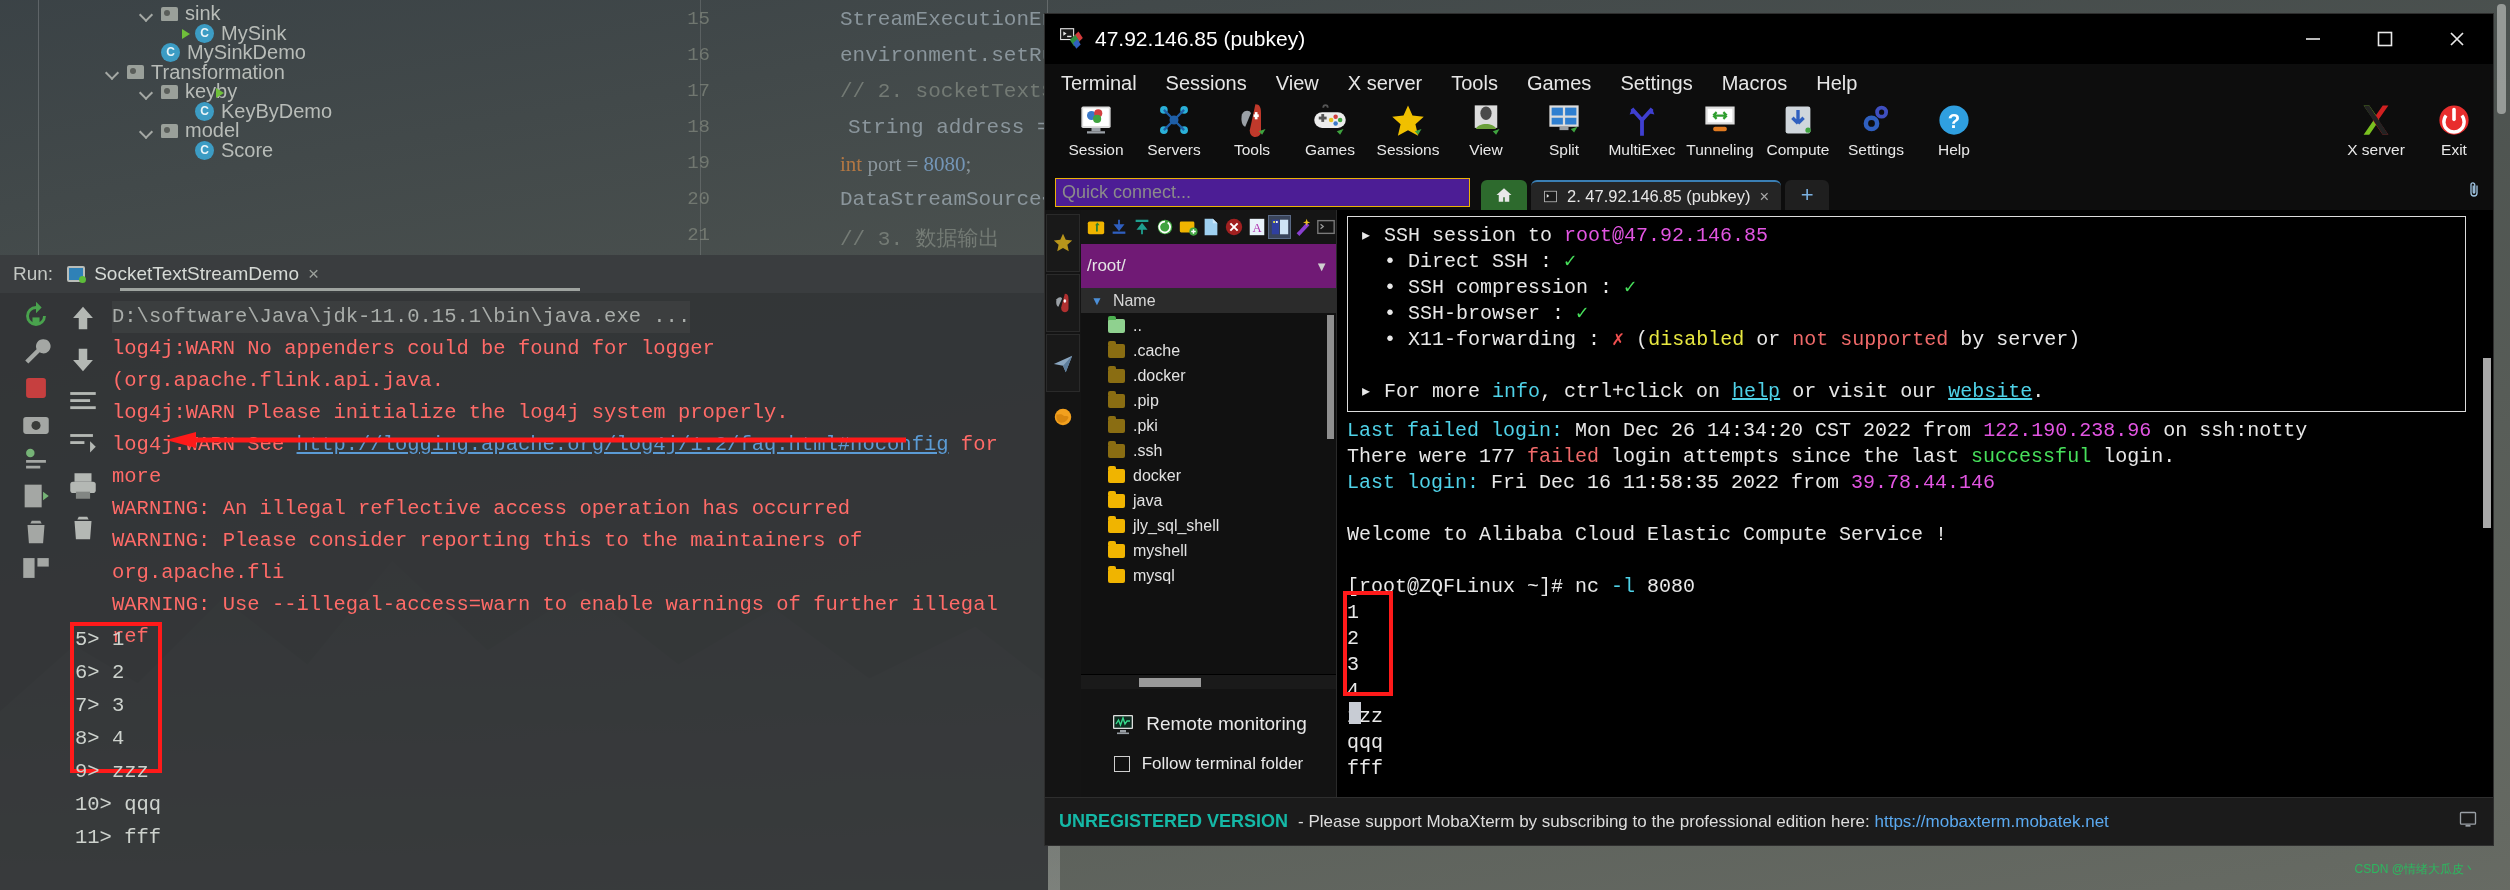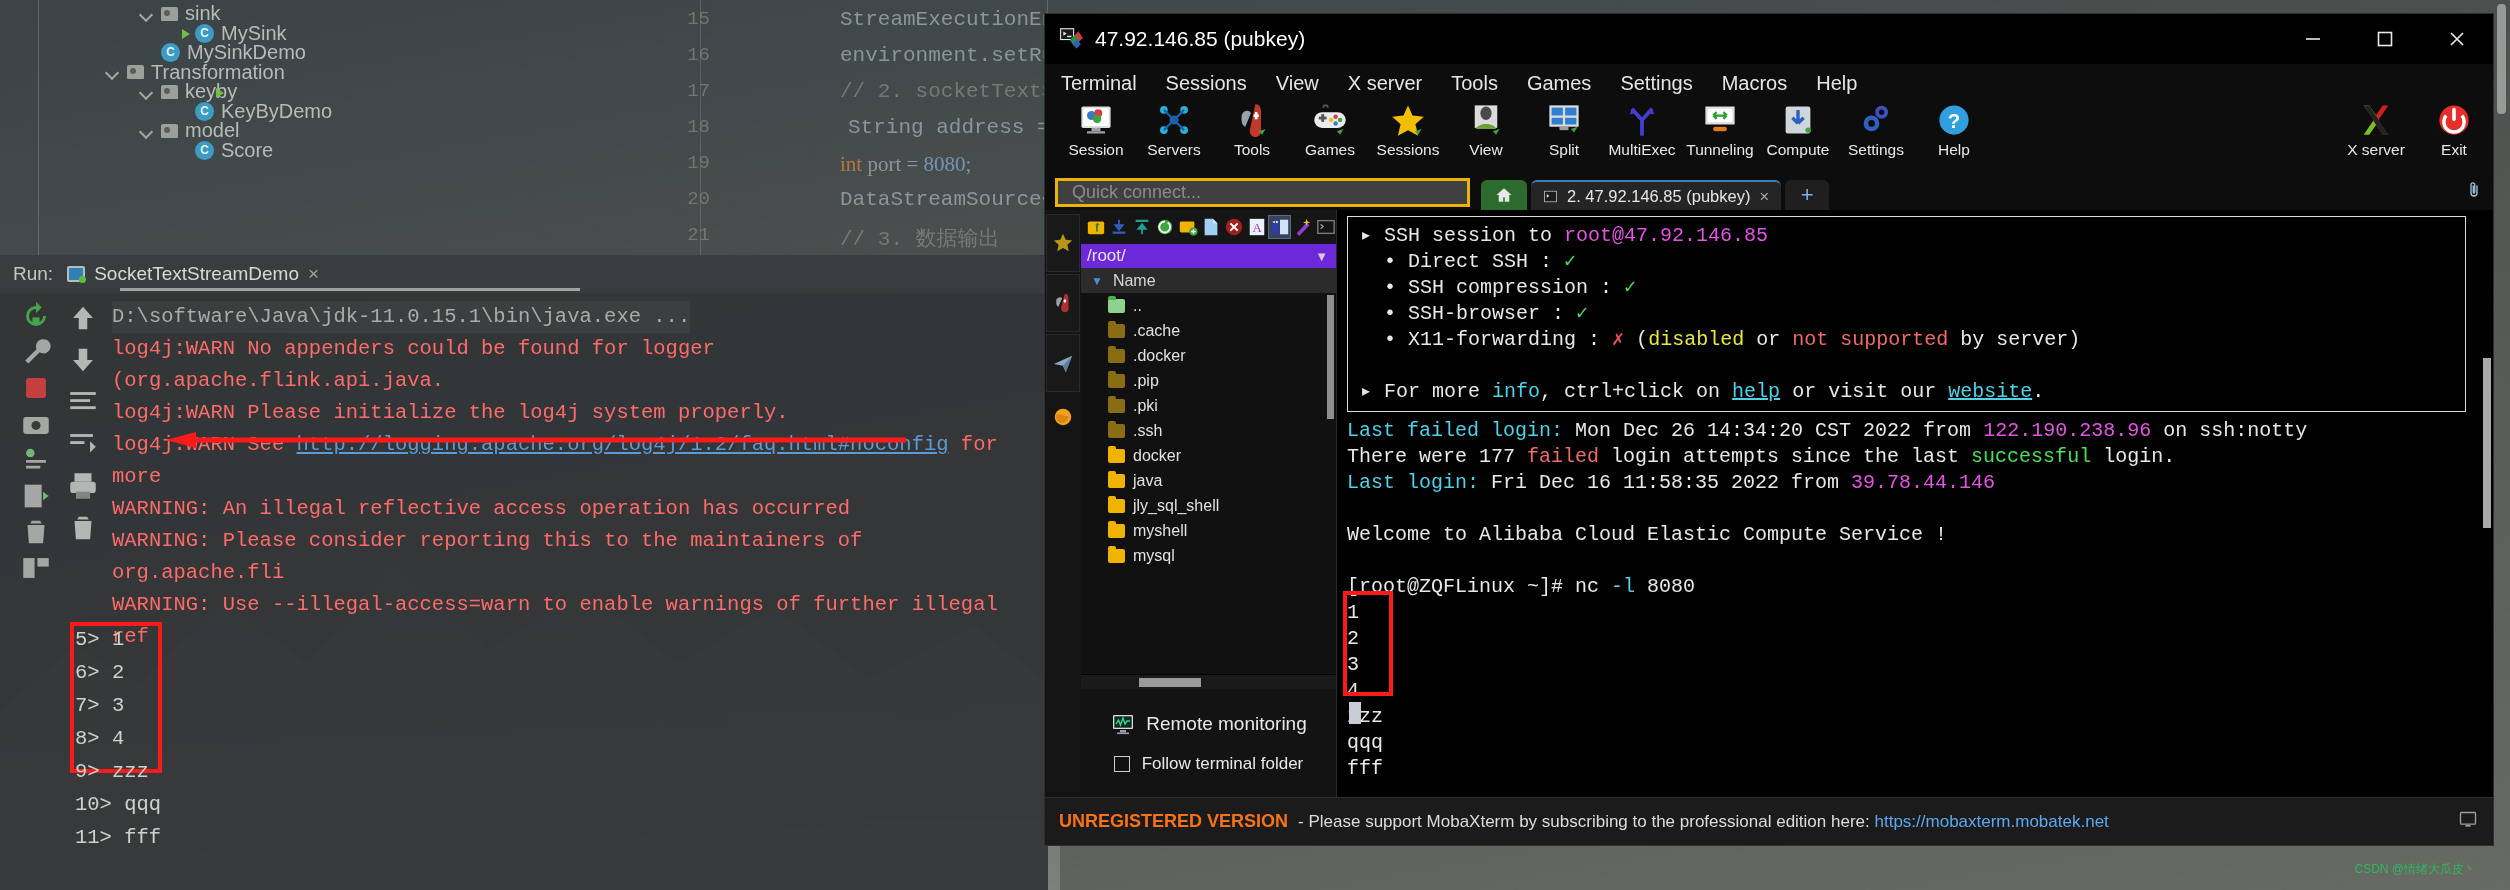--- a/index.html
+++ b/index.html
@@ -87,41 +87,41 @@
   #menubar { height:38px; background:#0d0d0d; display:flex; align-items:center; padding-left:16px; gap:29px;}
   #menubar span{ color:#e6e6e6; font-size:20px; }
 
   #toolbar{ height:72px; background:#0d0d0d; display:flex; align-items:flex-start; padding-left:12px; gap:0;}
   .tbi{ width:78px; display:flex;flex-direction:column;align-items:center; gap:3px; }
   .tbi .g{ width:36px;height:36px; }
   .tbi .t{ color:#e8e8e8; font-size:15.5px; white-space:nowrap;}
   .tbspacer{flex:1;}
 
   #qcrow{ height:36px; background:#0d0d0d; display:flex; align-items:center; padding-left:10px; position:relative;}
-  #qcbox{ width:415px;height:29px;border:3px solid #eab308;background:#404040;
-     color:#8b8b8b;font-size:18px;display:flex;align-items:center;padding-left:14px;}
+  #qcbox{ width:415px;height:29px;border:1px solid #eab308;background:#4c1d95;
+     color:#8b8b8b;font-size:18px;display:flex;align-items:center;padding-left:6px;}
   #tabstrip{ position:absolute; left:436px; bottom:0; display:flex; align-items:flex-end; gap:4px;}
   #homebtn{ width:46px;height:30px;background:#2d6a2d;border-radius:6px 6px 0 0;display:flex;align-items:center;justify-content:center;}
   #sess-tab{ height:30px;background:#252525;border-radius:6px 6px 0 0;display:flex;align-items:center;gap:9px;padding:0 12px;
      color:#e6e6e6;font-size:16.5px; border-top:2px solid #3a7fb5;}
   #plus-tab{ width:44px;height:30px;background:#1f1f1f;border-radius:6px 6px 0 0;display:flex;align-items:center;justify-content:center;
      color:#7ab0e0;font-size:22px;}
   #clipico{margin-left:auto;margin-right:10px;}
 
   
   #moba-body{ position:absolute; left:0; top:196px; right:0; bottom:48px; display:flex; background:#111;}
   #sidebar{ width:36px; background:#141414; display:flex;flex-direction:column;align-items:center;padding-top:4px;gap:2px;}
   .sbi{width:34px;height:58px;display:flex;align-items:center;justify-content:center;border:1px solid #2a2a2a;background:#191919;}
   .sbi.plain{border:none;background:transparent;height:46px;}
 
   #fpanel{ width:256px; background:#131313; display:flex;flex-direction:column; border-right:1px solid #2a2a2a;}
   #fp-tools{ height:34px; display:flex;align-items:center;gap:2px;padding-left:4px;background:#151515;}
   .fpt{width:22px;height:22px;display:flex;align-items:center;justify-content:center;}
   .fpt.sel{background:#39445a;outline:1px solid #5a6a86;}
-  #fp-path{ height:24px;background:#6d28d9;display:flex;align-items:center;padding-left:6px;color:#e4e4e4;font-size:17px;}
+  #fp-path{ height:44px;background:#701a75;display:flex;align-items:center;padding-left:6px;color:#e4e4e4;font-size:17px;}
   #fp-path .caret{margin-left:auto;margin-right:8px;color:#cfcfcf;font-size:13px;}
   #fp-hdr{ height:25px;background:#2b2b2b;display:flex;align-items:center;gap:10px;padding-left:10px;color:#d8d8d8;font-size:16px;}
   #fp-list{ flex:1; overflow:hidden; position:relative; background:#111;}
   .frow{ height:25px; display:flex;align-items:center;gap:8px;padding-left:27px;color:#e2e2e2;font-size:16px;}
   .fold{ width:17px;height:14px;background:#f0b400;border-radius:2px 2px 2px 2px;flex:none;position:relative;}
   .fold:before{content:"";position:absolute;left:0;top:-3px;width:8px;height:4px;background:#f0b400;border-radius:2px 2px 0 0;}
   .fold.dim{background:#8a6d12;} .fold.dim:before{background:#8a6d12;}
   .fold.up{background:#8fd18f;} .fold.up:before{background:#4caf50;}
   #fp-scroll{position:absolute;right:2px;top:2px;width:7px;height:124px;background:#8f8f8f;}
   #fp-hsb{height:15px;background:#1a1a1a;border-top:1px solid #000;position:relative;}
@@ -137,21 +137,21 @@
   .white{color:#e8e8e8;} .cyan{color:#4fd2e8;} .mag{color:#e255e2;} .grn{color:#47e05b;}
   .red{color:#f05050;} .yel{color:#e8e840;} .sal{color:#f06a6a;}
   .ul{text-decoration:underline;}
   #banner{ border:1px solid #dcdcdc; padding:6px 0 6px 12px; margin-bottom:6px; width:99%; }
   #term-scroll{position:absolute;right:2px;top:148px;width:8px;height:170px;background:#a8a8a8;}
   #termbox{position:absolute;left:6px;top:381px;width:50px;height:105px;border:4px solid #ff1a1a;}
   #cursor{position:absolute;left:12px;top:492px;width:12px;height:22px;background:#c8ccd4;}
 
   #statusbar{position:absolute;left:0;right:0;bottom:0;height:48px;background:#1b1b1b;
     display:flex;align-items:center;border-top:1px solid #2e2e2e;}
-  #unreg{margin-left:14px;color:#f97316;font-size:18px;font-weight:bold;}
+  #unreg{margin-left:14px;color:#14b8a6;font-size:18px;font-weight:bold;}
   #unregmsg{margin-left:10px;color:#ddd;font-size:17px;}
   #unregmsg a{color:#5aa9f0;text-decoration:none;}
   #statusbar .mon{margin-left:auto;margin-right:14px;}
 
   #watermark{position:absolute;right:34px;bottom:12px;color:#22c55e;font-size:12px;opacity:.85;}
 </style>
 </head>
 <body>
 
 <div id="ide">

